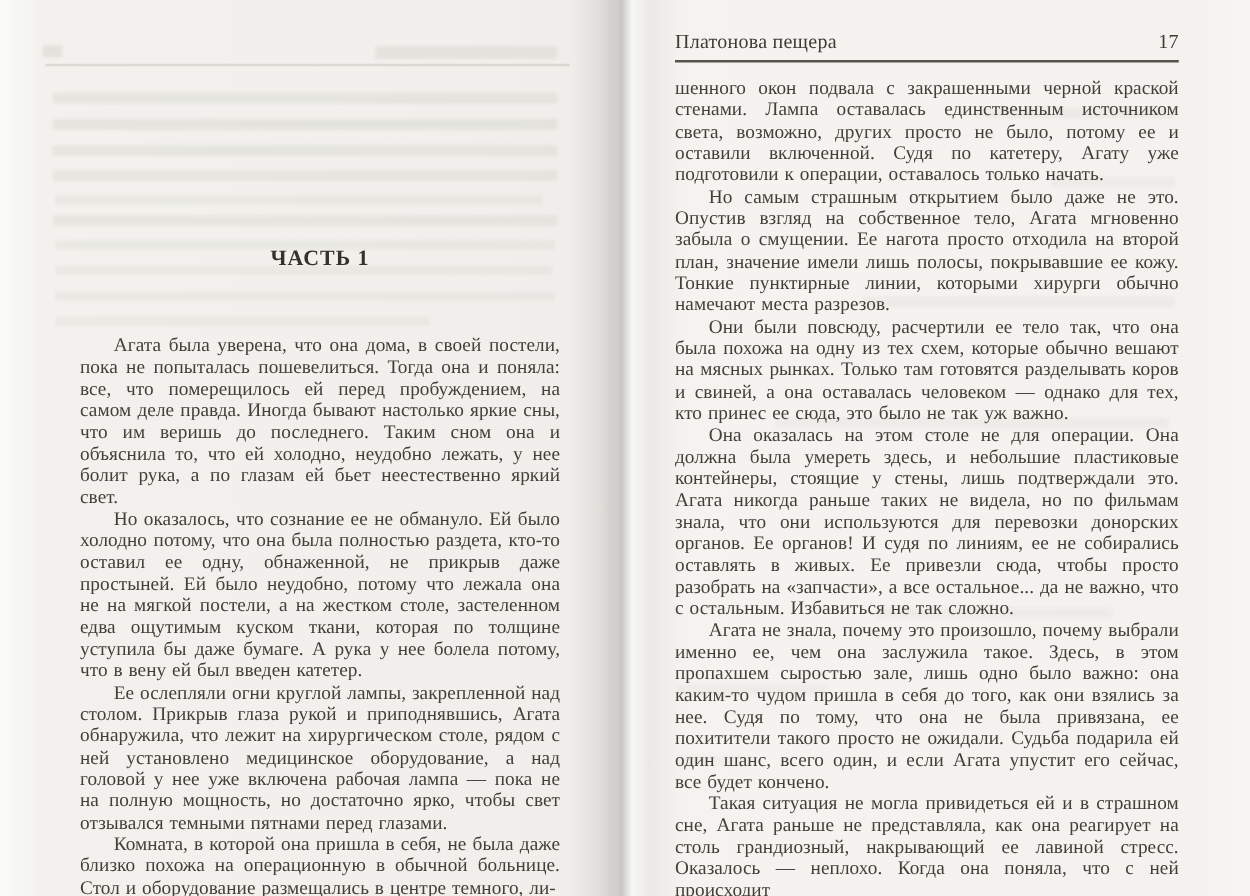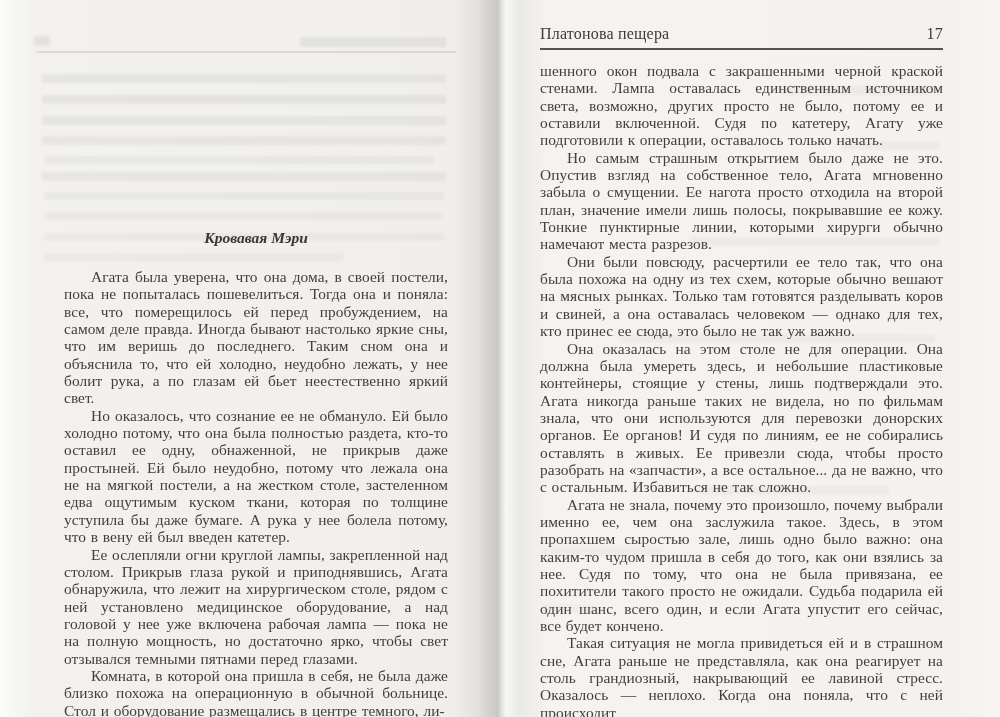--- a/index.html
+++ b/index.html
@@ -77,21 +77,21 @@
     <div class="ghost" style="left:42px; top:95px;  width:404px; height:9px; opacity:0.12;"></div>
     <div class="ghost" style="left:42px; top:116px; width:404px; height:9px; opacity:0.11;"></div>
     <div class="ghost" style="left:42px; top:136px; width:404px; height:9px; opacity:0.10;"></div>
     <div class="ghost" style="left:44px; top:156px; width:390px; height:8px; opacity:0.08;"></div>
     <div class="ghost" style="left:42px; top:172px; width:404px; height:9px; opacity:0.10;"></div>
     <div class="ghost" style="left:44px; top:192px; width:400px; height:8px; opacity:0.08;"></div>
     <div class="ghost" style="left:44px; top:212px; width:398px; height:8px; opacity:0.07;"></div>
     <div class="ghost" style="left:44px; top:233px; width:400px; height:8px; opacity:0.07;"></div>
     <div class="ghost" style="left:44px; top:253px; width:300px; height:8px; opacity:0.07;"></div>
 
-    <div class="part-subtitle">Кровавая Мэри</div>
+    <div class="part-heading">ЧАСТЬ 1</div>
 
     <div class="left-body body-text">
         <p class="indent">Агата была уверена, что она дома, в своей постели, пока не попыталась пошевелиться. Тогда она и поняла: все, что померещилось ей перед пробуждением, на самом деле правда. Иногда бывают настолько яркие сны, что им веришь до последнего. Таким сном она и объяснила то, что ей холодно, неудобно лежать, у нее болит рука, а по глазам ей бьет неестественно яркий свет.</p>
         <p class="indent">Но оказалось, что сознание ее не обмануло. Ей было холодно потому, что она была полностью раздета, кто-то оставил ее одну, обнаженной, не прикрыв даже простыней. Ей было неудобно, потому что лежала она не на мягкой постели, а на жестком столе, застеленном едва ощутимым куском ткани, которая по толщине уступила бы даже бумаге. А рука у нее болела потому, что в вену ей был введен катетер.</p>
         <p class="indent">Ее ослепляли огни круглой лампы, закрепленной над столом. Прикрыв глаза рукой и приподнявшись, Агата обнаружила, что лежит на хирургическом столе, рядом с ней установлено медицинское оборудование, а над головой у нее уже включена рабочая лампа — пока не на полную мощность, но достаточно ярко, чтобы свет отзывался темными пятнами перед глазами.</p>
         <p class="indent">Комната, в которой она пришла в себя, не была даже близко похожа на операционную в обычной больнице. Стол и оборудование размещались в центре темного, ли-</p>
       </div>
   </div>
 
   <div class="page page-right">

